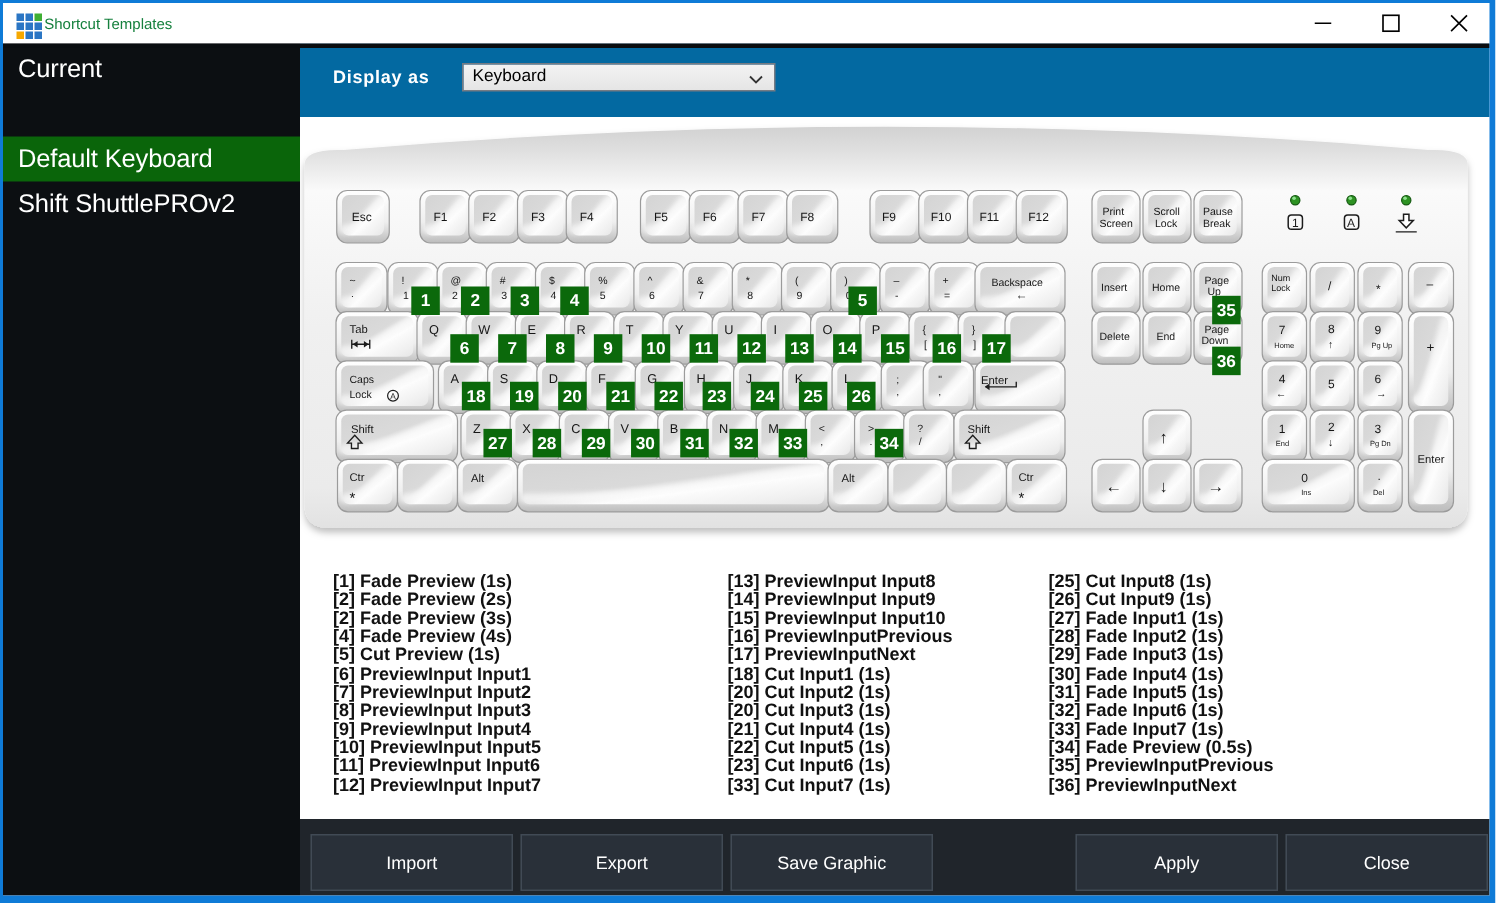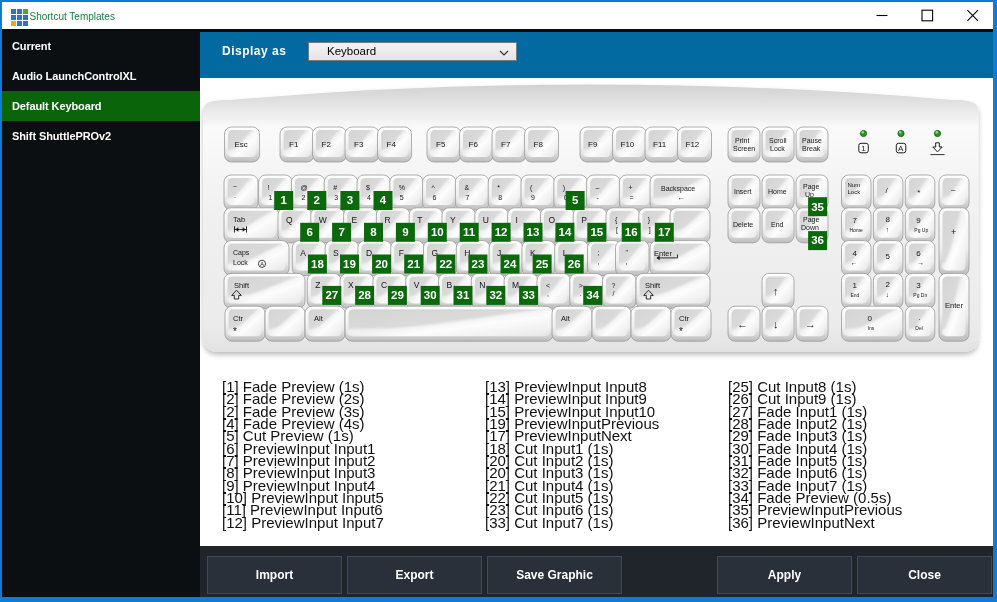--- a/index.html
+++ b/index.html
@@ -2,30 +2,30 @@
 <html><head><meta charset="utf-8"><style>
 *{margin:0;padding:0;box-sizing:border-box}
 html,body{width:997px;height:602px;overflow:hidden}
 body{font-family:"Liberation Sans",sans-serif;position:relative;background:#fff}
 .frame{position:absolute;inset:0;border-top:2px solid #0f7bd7;border-left:2px solid #0f7bd7;border-right:4px solid #0f7bd7;border-bottom:5px solid #0f7bd7;pointer-events:none;z-index:50}
 .titlebar{position:absolute;left:2px;top:2px;right:4px;height:27px;background:#fff}
 .title{position:absolute;left:27.5px;top:8px;font-size:10px;line-height:13px;color:#15803d}
 .icon{position:absolute;left:9px;top:7px;width:17px;height:17px}
 .icon div{position:absolute;width:5.1px;height:5.1px;background:#2b76c4}
 .sidebar{position:absolute;left:2px;top:29px;width:198px;bottom:5px;background:#0c0f12}
-.sideitem{position:absolute;left:0;width:100%;height:30px;line-height:30px;padding-left:10px;color:#fff;font-weight:bold;font-size:11px;letter-spacing:-0.1px}
+.sideitem{position:absolute;left:0;width:100%;height:30px;line-height:30px;padding-left:10px;color:#fff;font-weight:normal;font-size:17px;letter-spacing:-0.1px}
 .sel{background:#0a650a}
 .header{position:absolute;left:200px;top:29px;right:4px;height:49px;background:#0369a1}
 .hlabel{position:absolute;left:22px;top:15px;color:#fff;font-weight:bold;font-size:12px;letter-spacing:0.5px}
-.combo{position:absolute;left:108px;top:13px;width:209px;height:19px;background:linear-gradient(#f3f3f3,#e5e5e5);border:1px solid #767b83;font-size:11.5px;color:#000;line-height:17px;padding-left:18px}
+.combo{position:absolute;left:108px;top:13px;width:209px;height:19px;background:linear-gradient(#f3f3f3,#e5e5e5);border:1px solid #767b83;font-size:11.5px;color:#000;line-height:17px;padding-left:6px}
 .combo svg{position:absolute;right:7px;top:6px}
 .content{position:absolute;left:200px;top:78px;right:4px;height:468px;background:#fff}
-.sc{position:absolute;top:381px;font-size:15px;font-weight:normal;color:#111;line-height:12.35px;white-space:nowrap}
+.sc{position:absolute;top:381px;font-size:12px;font-weight:bold;color:#111;line-height:12.35px;white-space:nowrap}
 .botbar{position:absolute;left:200px;right:4px;bottom:5px;height:51px;background:#20252b}
-.btn{position:absolute;top:10px;height:38px;width:135px;background:#293039;border:1px solid #414a55;color:#fff;font-weight:bold;font-size:12px;text-align:center;line-height:36px}
+.btn{position:absolute;top:10px;height:38px;width:135px;background:#293039;border:1px solid #414a55;color:#fff;font-weight:normal;font-size:12px;text-align:center;line-height:36px}
 </style></head><body>
 <div class="content"></div>
 <svg width="795" height="292" viewBox="0 0 795 292" style="position:absolute;left:200px;top:76px">
 <defs>
 <linearGradient id="body" x1="0" y1="0" x2="0" y2="1">
  <stop offset="0" stop-color="#d2d2d2"></stop>
  <stop offset="0.055" stop-color="#dedede"></stop>
  <stop offset="0.16" stop-color="#fafafa"></stop>
  <stop offset="0.5" stop-color="#f0f0f0"></stop>
  <stop offset="0.9" stop-color="#ebebeb"></stop>
@@ -814,31 +814,31 @@
     <div>[8] PreviewInput Input3</div>
     <div>[9] PreviewInput Input4</div>
     <div>[10] PreviewInput Input5</div>
     <div>[11] PreviewInput Input6</div>
     <div>[12] PreviewInput Input7</div>
   </div>
 <div class="sc" style="left:485px">
     <div>[13] PreviewInput Input8</div>
     <div>[14] PreviewInput Input9</div>
     <div>[15] PreviewInput Input10</div>
-    <div>[19] PreviewInputPrevious</div>
+    <div>[16] PreviewInputPrevious</div>
     <div>[17] PreviewInputNext</div>
     <div>[18] Cut Input1 (1s)</div>
     <div>[20] Cut Input2 (1s)</div>
     <div>[20] Cut Input3 (1s)</div>
     <div>[21] Cut Input4 (1s)</div>
     <div>[22] Cut Input5 (1s)</div>
     <div>[23] Cut Input6 (1s)</div>
     <div>[33] Cut Input7 (1s)</div>
   </div>
-<div class="sc" style="left:728px">
+<div class="sc" style="left:699px">
     <div>[25] Cut Input8 (1s)</div>
     <div>[26] Cut Input9 (1s)</div>
     <div>[27] Fade Input1 (1s)</div>
     <div>[28] Fade Input2 (1s)</div>
     <div>[29] Fade Input3 (1s)</div>
     <div>[30] Fade Input4 (1s)</div>
     <div>[31] Fade Input5 (1s)</div>
     <div>[32] Fade Input6 (1s)</div>
     <div>[33] Fade Input7 (1s)</div>
     <div>[34] Fade Preview (0.5s)</div>
@@ -847,21 +847,20 @@
   </div>
 <div style="position:absolute;left:2px;top:29px;right:4px;height:2.5px;background:#0a0d10;z-index:5"></div>
 <div class="header">
   <div class="hlabel">Display as</div>
   <div class="combo">Keyboard<svg width="10" height="8">
         <path d="M1 2 L5 6 L9 2" stroke="#333" stroke-width="1.2" fill="none"></path>
       </svg></div>
 </div>
 <div class="sidebar">
   <div class="sideitem" style="top:2px">Current</div>
-  <div class="sideitem" style="top:32px">Audio LaunchControlXL</div>
   <div class="sideitem sel" style="top:62px">Default Keyboard</div>
   <div class="sideitem" style="top:92px">Shift ShuttlePROv2</div>
 </div>
 <div class="titlebar">
   <div class="icon">
     <div style="left:0;top:0"></div>
       <div style="left:5.8px;top:0"></div>
       <div style="left:11.6px;top:0;background:#3faf33"></div>
     <div style="left:0;top:5.8px"></div>
       <div style="left:5.8px;top:5.8px"></div>

